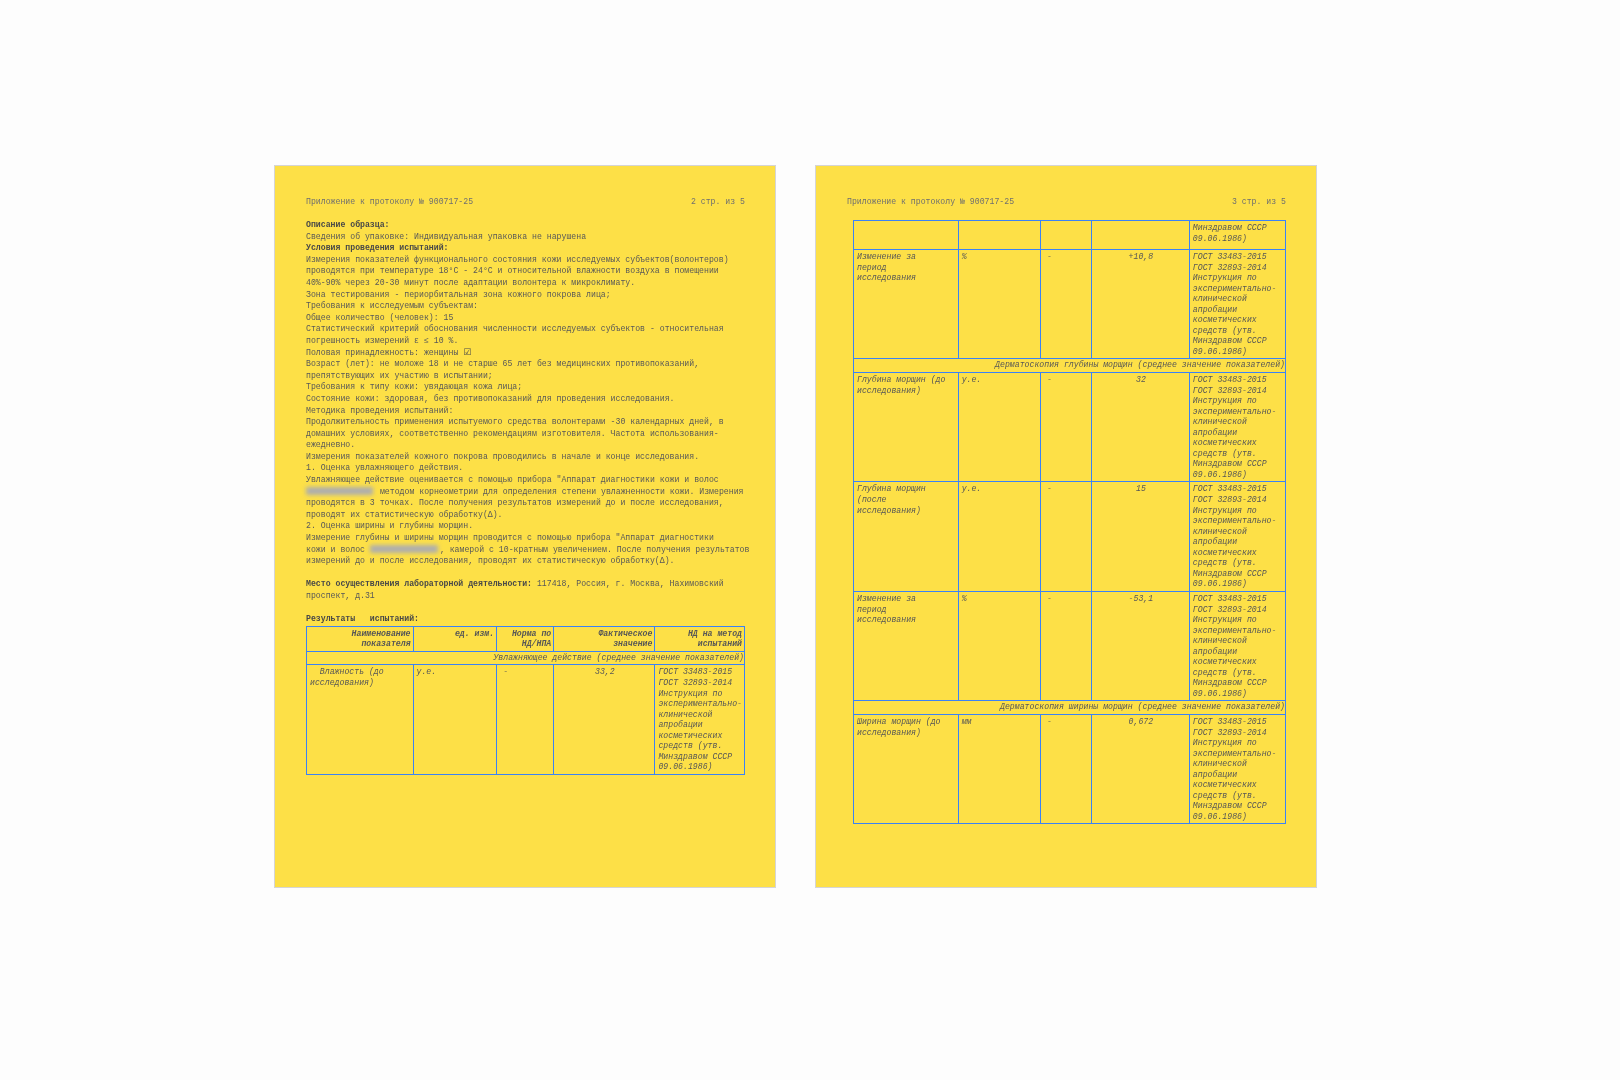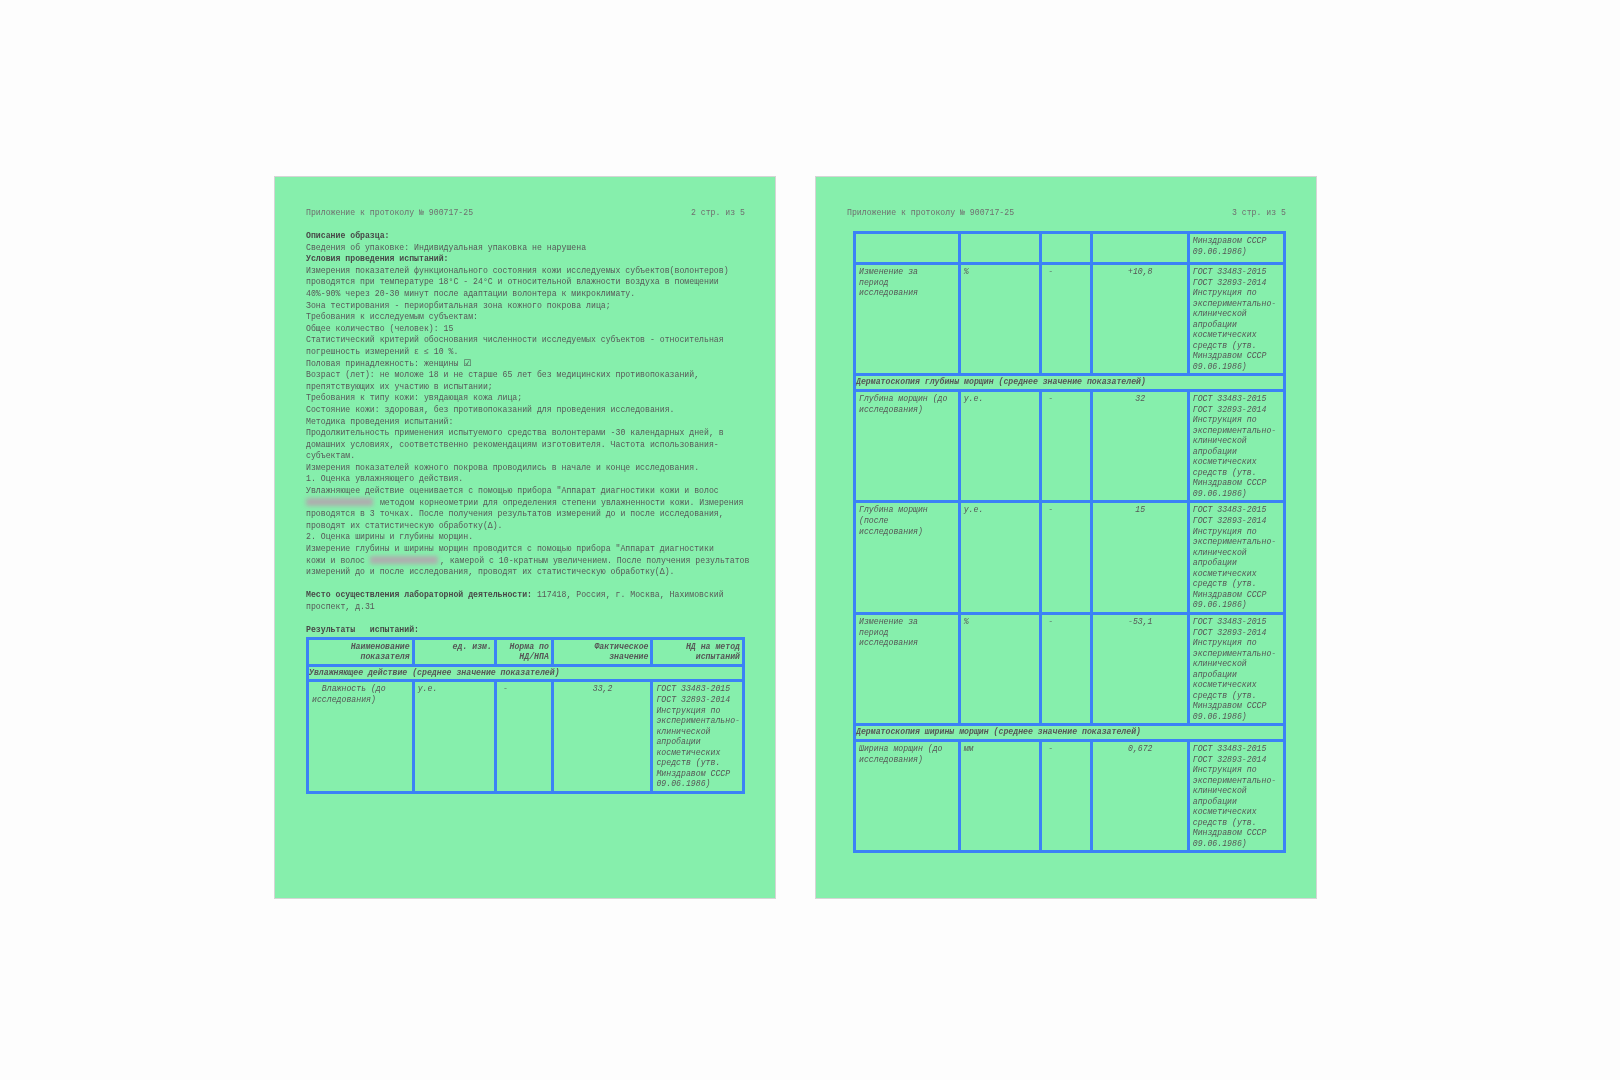--- a/index.html
+++ b/index.html
@@ -2,22 +2,22 @@
 <html><head>
 <meta charset="utf-8">
 <style>
   html,body{margin:0;padding:0;}
   body{
     width:1620px;height:1080px;position:relative;background:#fdfdfd;
     font-family:"Liberation Mono","DejaVu Sans Mono",monospace;
     -webkit-font-smoothing:antialiased;
   }
   .page{
-    position:absolute;top:176px;width:502px;height:723px;box-sizing:border-box;
-    background:#86efac;border:1px solid #d5d5d5;
+    position:absolute;top:165px;width:502px;height:723px;box-sizing:border-box;
+    background:#fde047;border:1px solid #d5d5d5;
     padding:30px 30px 0 31px;color:#585858;overflow:hidden;
   }
   #page2{left:274px;}
   #page3{left:815px;}
   .phead{
     display:flex;justify-content:space-between;
     font-size:8.2px;line-height:11px;color:#6f6f6f;margin-bottom:12px;white-space:pre;
   }
   .bl{font-size:8.2px;line-height:11.6px;min-height:11.6px;white-space:pre;color:#585858;}
   .bl .b{font-weight:bold;color:#484848;}
@@ -26,25 +26,25 @@
     filter:blur(2px);vertical-align:baseline;position:relative;top:1px;margin-right:2px;
   }
   .cb{font-family:"DejaVu Sans",sans-serif;font-size:9px;color:#4a4a4a;}
   table.tbl{
     border-collapse:collapse;table-layout:fixed;
     font-style:italic;font-size:8.2px;color:#565656;
   }
   #page2 table.tbl{margin-top:1px;}
   #page3 table.tbl{margin-top:13px;margin-left:6px;}
   .tbl th,.tbl td{
-    border:3px solid #3b82f6;vertical-align:top;
+    border:1px solid #3b82f6;vertical-align:top;
     padding:2px 2px 1px 3px;line-height:10.55px;overflow:hidden;
   }
   .tbl th{font-weight:bold;text-align:right;white-space:pre;}
-  .tbl td.sec{font-weight:bold;text-align:left;padding:1px 0;white-space:nowrap;}
+  .tbl td.sec{font-weight:normal;text-align:right;padding:1px 0;white-space:nowrap;}
   .tbl td.name,.tbl td.nd{white-space:pre;}
   .tbl td.val{text-align:center;margin-top:20px;}
   .tbl td.norm{padding-left:6px;}
   .tbl td.empty{height:25px;}
 </style>
 </head>
 <body>
 
 <div class="page" id="page2">
   <div class="phead">
@@ -64,21 +64,21 @@
       <div class="bl"><span>Статистический критерий обоснования численности исследуемых субъектов - относительная</span></div>
       <div class="bl"><span>погрешность измерений ε ≤ 10 %.</span></div>
       <div class="bl"><span>Половая принадлежность: женщины </span><span class=" cb">☑</span></div>
       <div class="bl"><span>Возраст (лет): не моложе 18 и не старше 65 лет без медицинских противопоказаний,</span></div>
       <div class="bl"><span>препятствующих их участию в испытании;</span></div>
       <div class="bl"><span>Требования к типу кожи: увядающая кожа лица;</span></div>
       <div class="bl"><span>Состояние кожи: здоровая, без противопоказаний для проведения исследования.</span></div>
       <div class="bl"><span>Методика проведения испытаний:</span></div>
       <div class="bl"><span>Продолжительность применения испытуемого средства волонтерами -30 календарных дней, в</span></div>
       <div class="bl"><span>домашних условиях, соответственно рекомендациям изготовителя. Частота использования-</span></div>
-      <div class="bl"><span>субъектам.</span></div>
+      <div class="bl"><span>ежедневно.</span></div>
       <div class="bl"><span>Измерения показателей кожного покрова проводились в начале и конце исследования.</span></div>
       <div class="bl"><span>1. Оценка увлажняющего действия.</span></div>
       <div class="bl"><span>Увлажняющее действие оценивается с помощью прибора "Аппарат диагностики кожи и волос</span></div>
       <div class="bl"><span class="redacted" style="width: 67px;"></span><span> методом корнеометрии для определения степени увлажненности кожи. Измерения</span></div>
       <div class="bl"><span>проводятся в 3 точках. После получения результатов измерений до и после исследования,</span></div>
       <div class="bl"><span>проводят их статистическую обработку(Δ).</span></div>
       <div class="bl"><span>2. Оценка ширины и глубины морщин.</span></div>
       <div class="bl"><span>Измерение глубины и ширины морщин проводится с помощью прибора "Аппарат диагностики</span></div>
       <div class="bl"><span>кожи и волос </span><span class="redacted" style="width: 68px;"></span><span>, камерой с 10-кратным увеличением. После получения результатов</span></div>
       <div class="bl"><span>измерений до и после исследования, проводят их статистическую обработку(Δ).</span></div>

